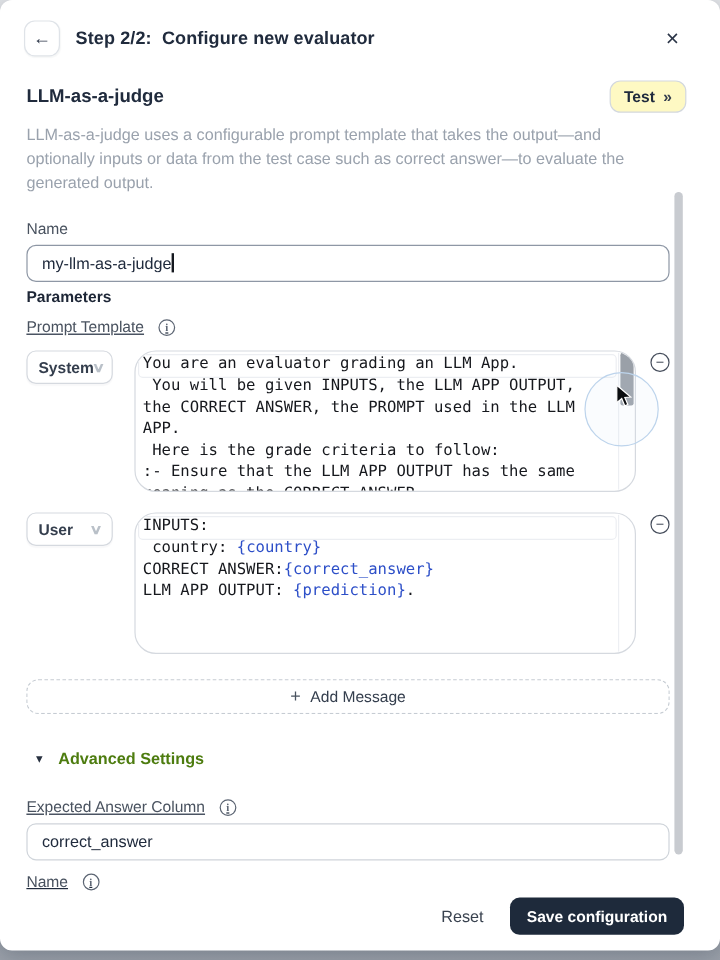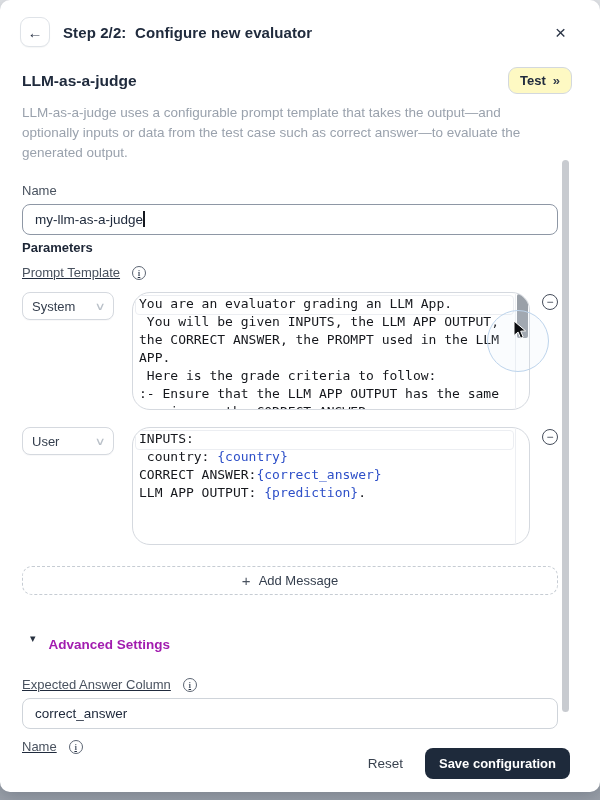--- a/index.html
+++ b/index.html
@@ -56,24 +56,24 @@
     width:14px; height:14px; border:1.2px solid #5c6573; border-radius:50%;
     display:inline-flex; align-items:center; justify-content:center;
     font-size:9px; color:#5c6573; font-weight:700; cursor:pointer;
     font-family:"Liberation Serif", serif;
   }
 
   
   .msg-row { display:flex; align-items:flex-start; margin-top:12px; }
   .msg-row + .msg-row { margin-top:17px; }
   .role-select {
-    width:92px; height:28px; border:1px solid #d5d9df; border-radius:8px;
+    width:72px; height:28px; border:1px solid #d5d9df; border-radius:8px;
     background:#fff; display:flex; align-items:center; padding:0 9px;
     font-size:13px; color:#343e4d; cursor:pointer; flex:none;
-    box-shadow:0 1px 1px rgba(30,40,60,.03); margin-right:18px;
+    box-shadow:0 1px 1px rgba(30,40,60,.03); margin-right:18px;font-weight:bold;
   }
   .role-select .chevdn { margin-left:auto; color:#b9c0c8; font-size:11px; transform:scaleX(1.4); }
   .editor {
     position:relative; flex:1; height:118px; overflow:hidden;
     border:1px solid #d5d9df; border-radius:18px; background:#fff;
     margin-right:12px;
   }
   .ed-active-line { position:absolute; left:2px; right:15px; top:2px; height:20px;
     border:1px solid #eceef2; border-radius:4px; pointer-events:none; }
   .ed-gutter { position:absolute; top:1px; bottom:1px; right:13px; border-left:1px solid #edeff3; }
@@ -95,21 +95,21 @@
   .add-msg {
     margin-top:21px; height:29px; width:100%;
     border:1px dashed #c6ccd3; border-radius:10px; background:#fff;
     display:flex; align-items:center; justify-content:center; gap:8px;
     font-size:13px; color:#343e4d; cursor:pointer;
   }
   .add-msg .plus { font-size:15px; color:#49525f; }
 
   .advanced { margin-top:30px; display:flex; align-items:center; gap:13px; padding-left:8px; cursor:pointer; }
   .advanced .caret-dn { font-size:11px; color:#27303f; }
-  .advanced .adv-label { font-size:13.5px; font-weight:700; color:#a21caf;margin-top:12px; }
+  .advanced .adv-label { font-size:13.5px; font-weight:700; color:#4d7c0f; }
 
   .exp-row { margin-top:25px; }
   .model-row { margin-top:10px; }
 
   
   .footer { position:absolute; right:30px; bottom:13px; display:flex; align-items:center; gap:22px; }
   .reset-btn { font-size:13.5px; color:#39424f; background:none; border:none; cursor:pointer;
     font-family:Liberation Sans, sans-serif; }
   .save-btn {
     background:#1e2a3b; color:#fff; border:none; border-radius:8px;

